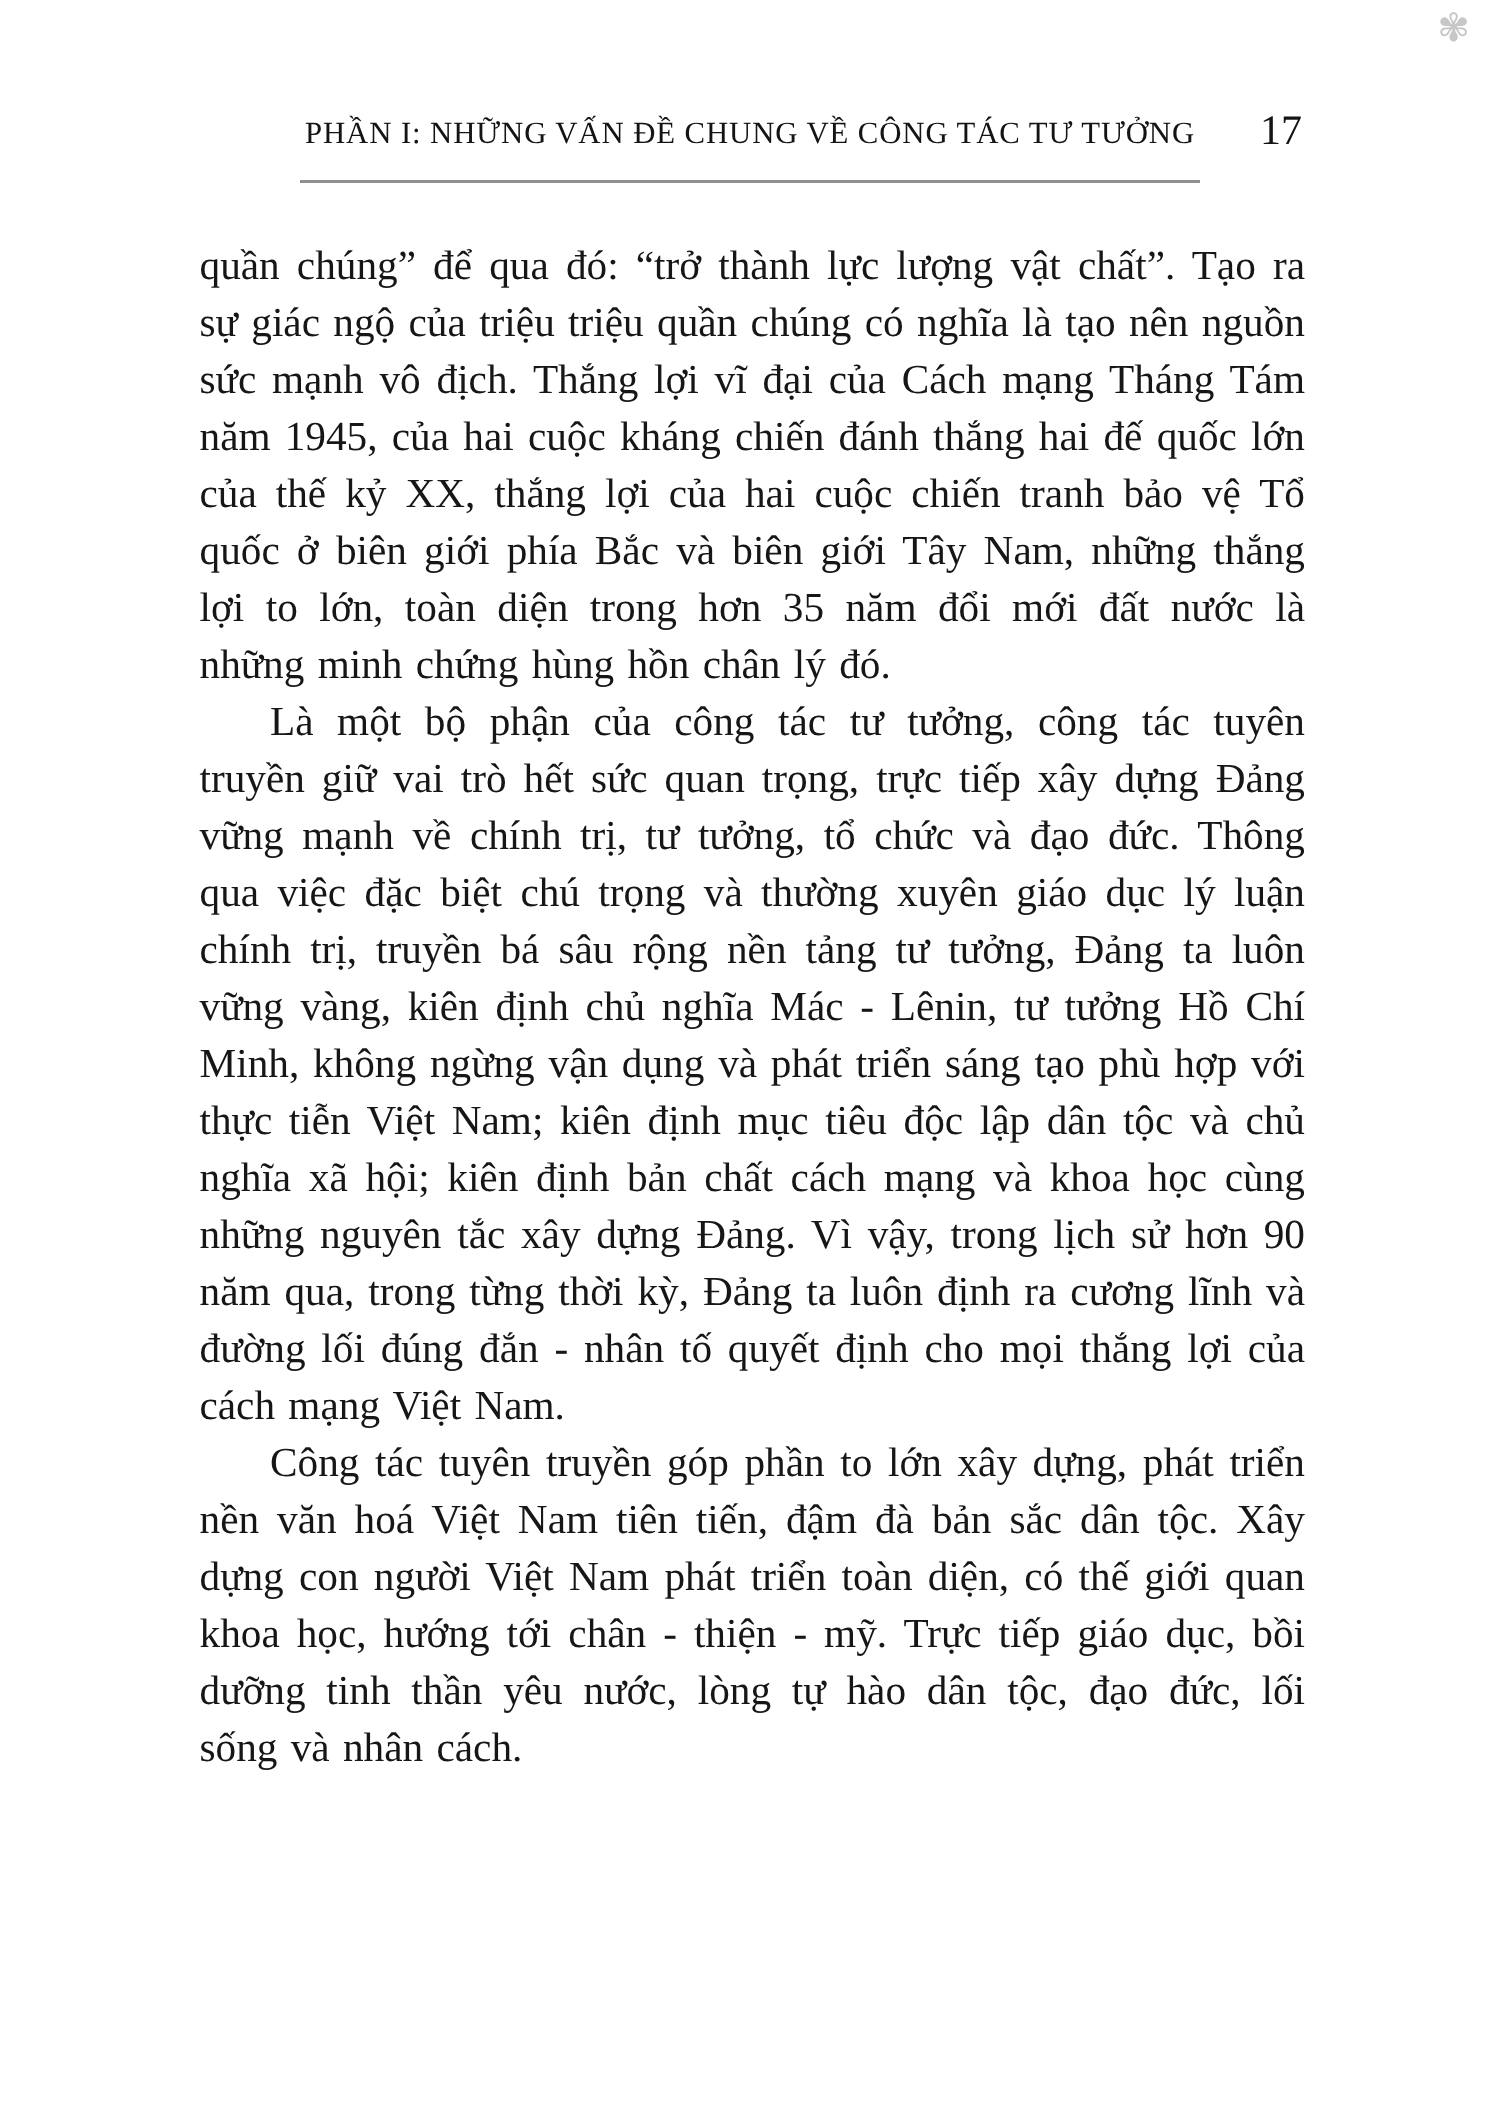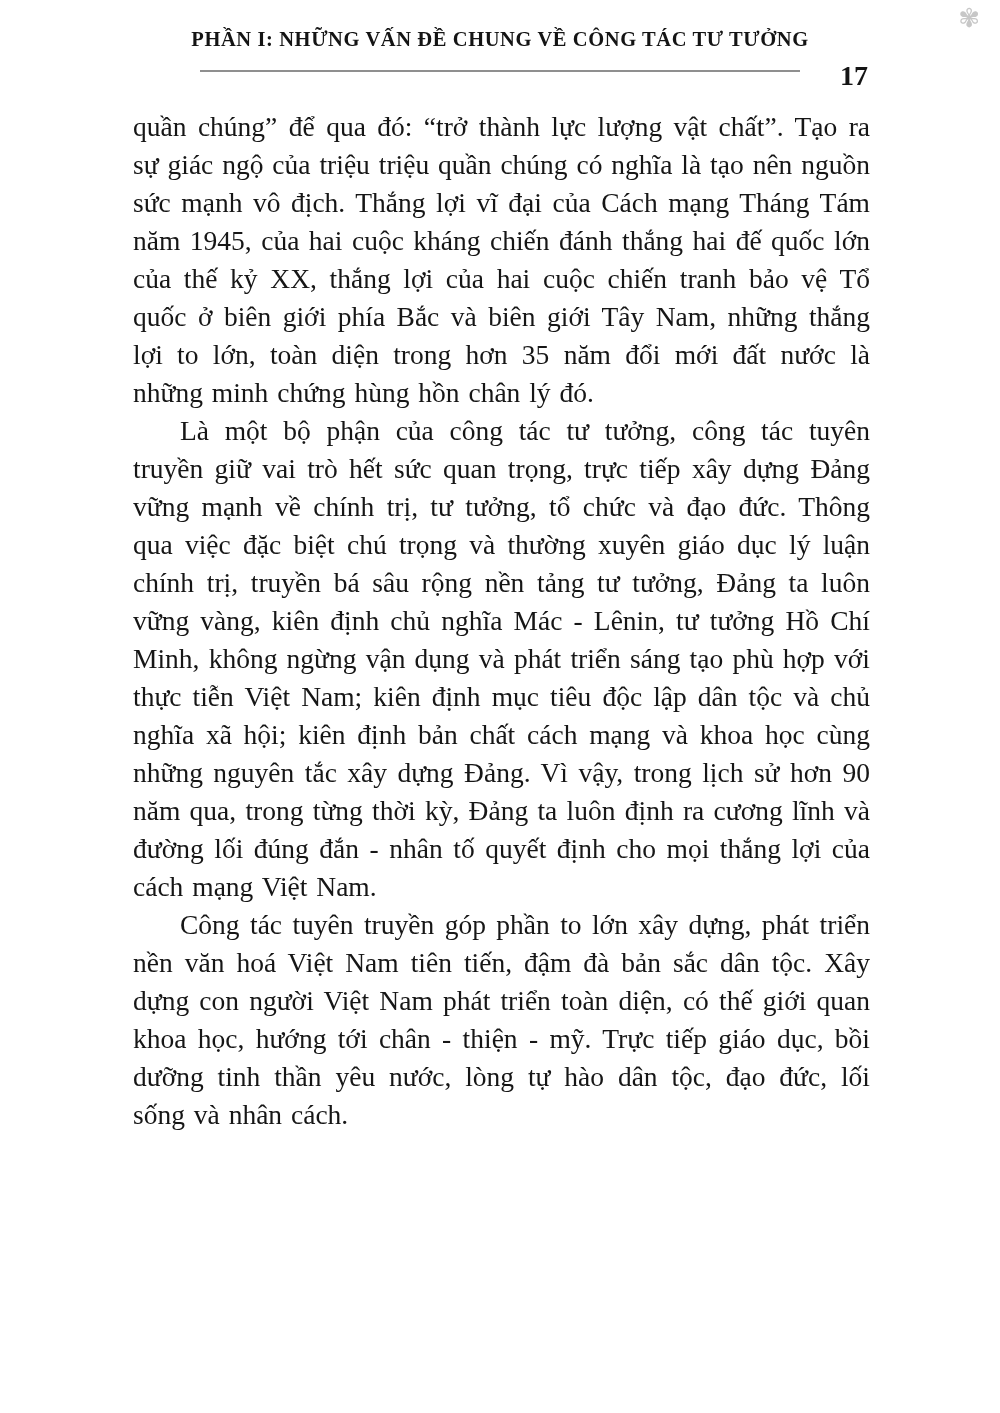--- a/index.html
+++ b/index.html
@@ -21,22 +21,21 @@
     position: absolute;
     top: 6px;
     right: 20px;
     font-size: 26px;
     line-height: 1;
     color: #c7c7c7;
     user-select: none;
   }
   .running-head {
     position: relative;
-    padding-top: 28px;
-    font-weight: bold;
+    padding-top: 78px;
   }
   .head-row {
     position: relative;
     height: 34px;
   }
   .head-title {
     position: absolute;
     left: 0;
     right: 0;
     text-align: center;
@@ -44,21 +43,20 @@
     letter-spacing: 0.6px;
     color: #141414;
     white-space: nowrap;
   }
   .head-page-number {
     position: absolute;
     right: 132px;
     top: -6px;
     font-size: 28px;
     color: #141414;
-    margin-top: 38px;
   }
   .head-rule {
     width: 600px;
     margin: 8px auto 0 auto;
     border: none;
     border-top: 2px solid #8f8f8f;
     height: 0;
   }
   .body-text {
     padding: 36px 130px 0 133px;

